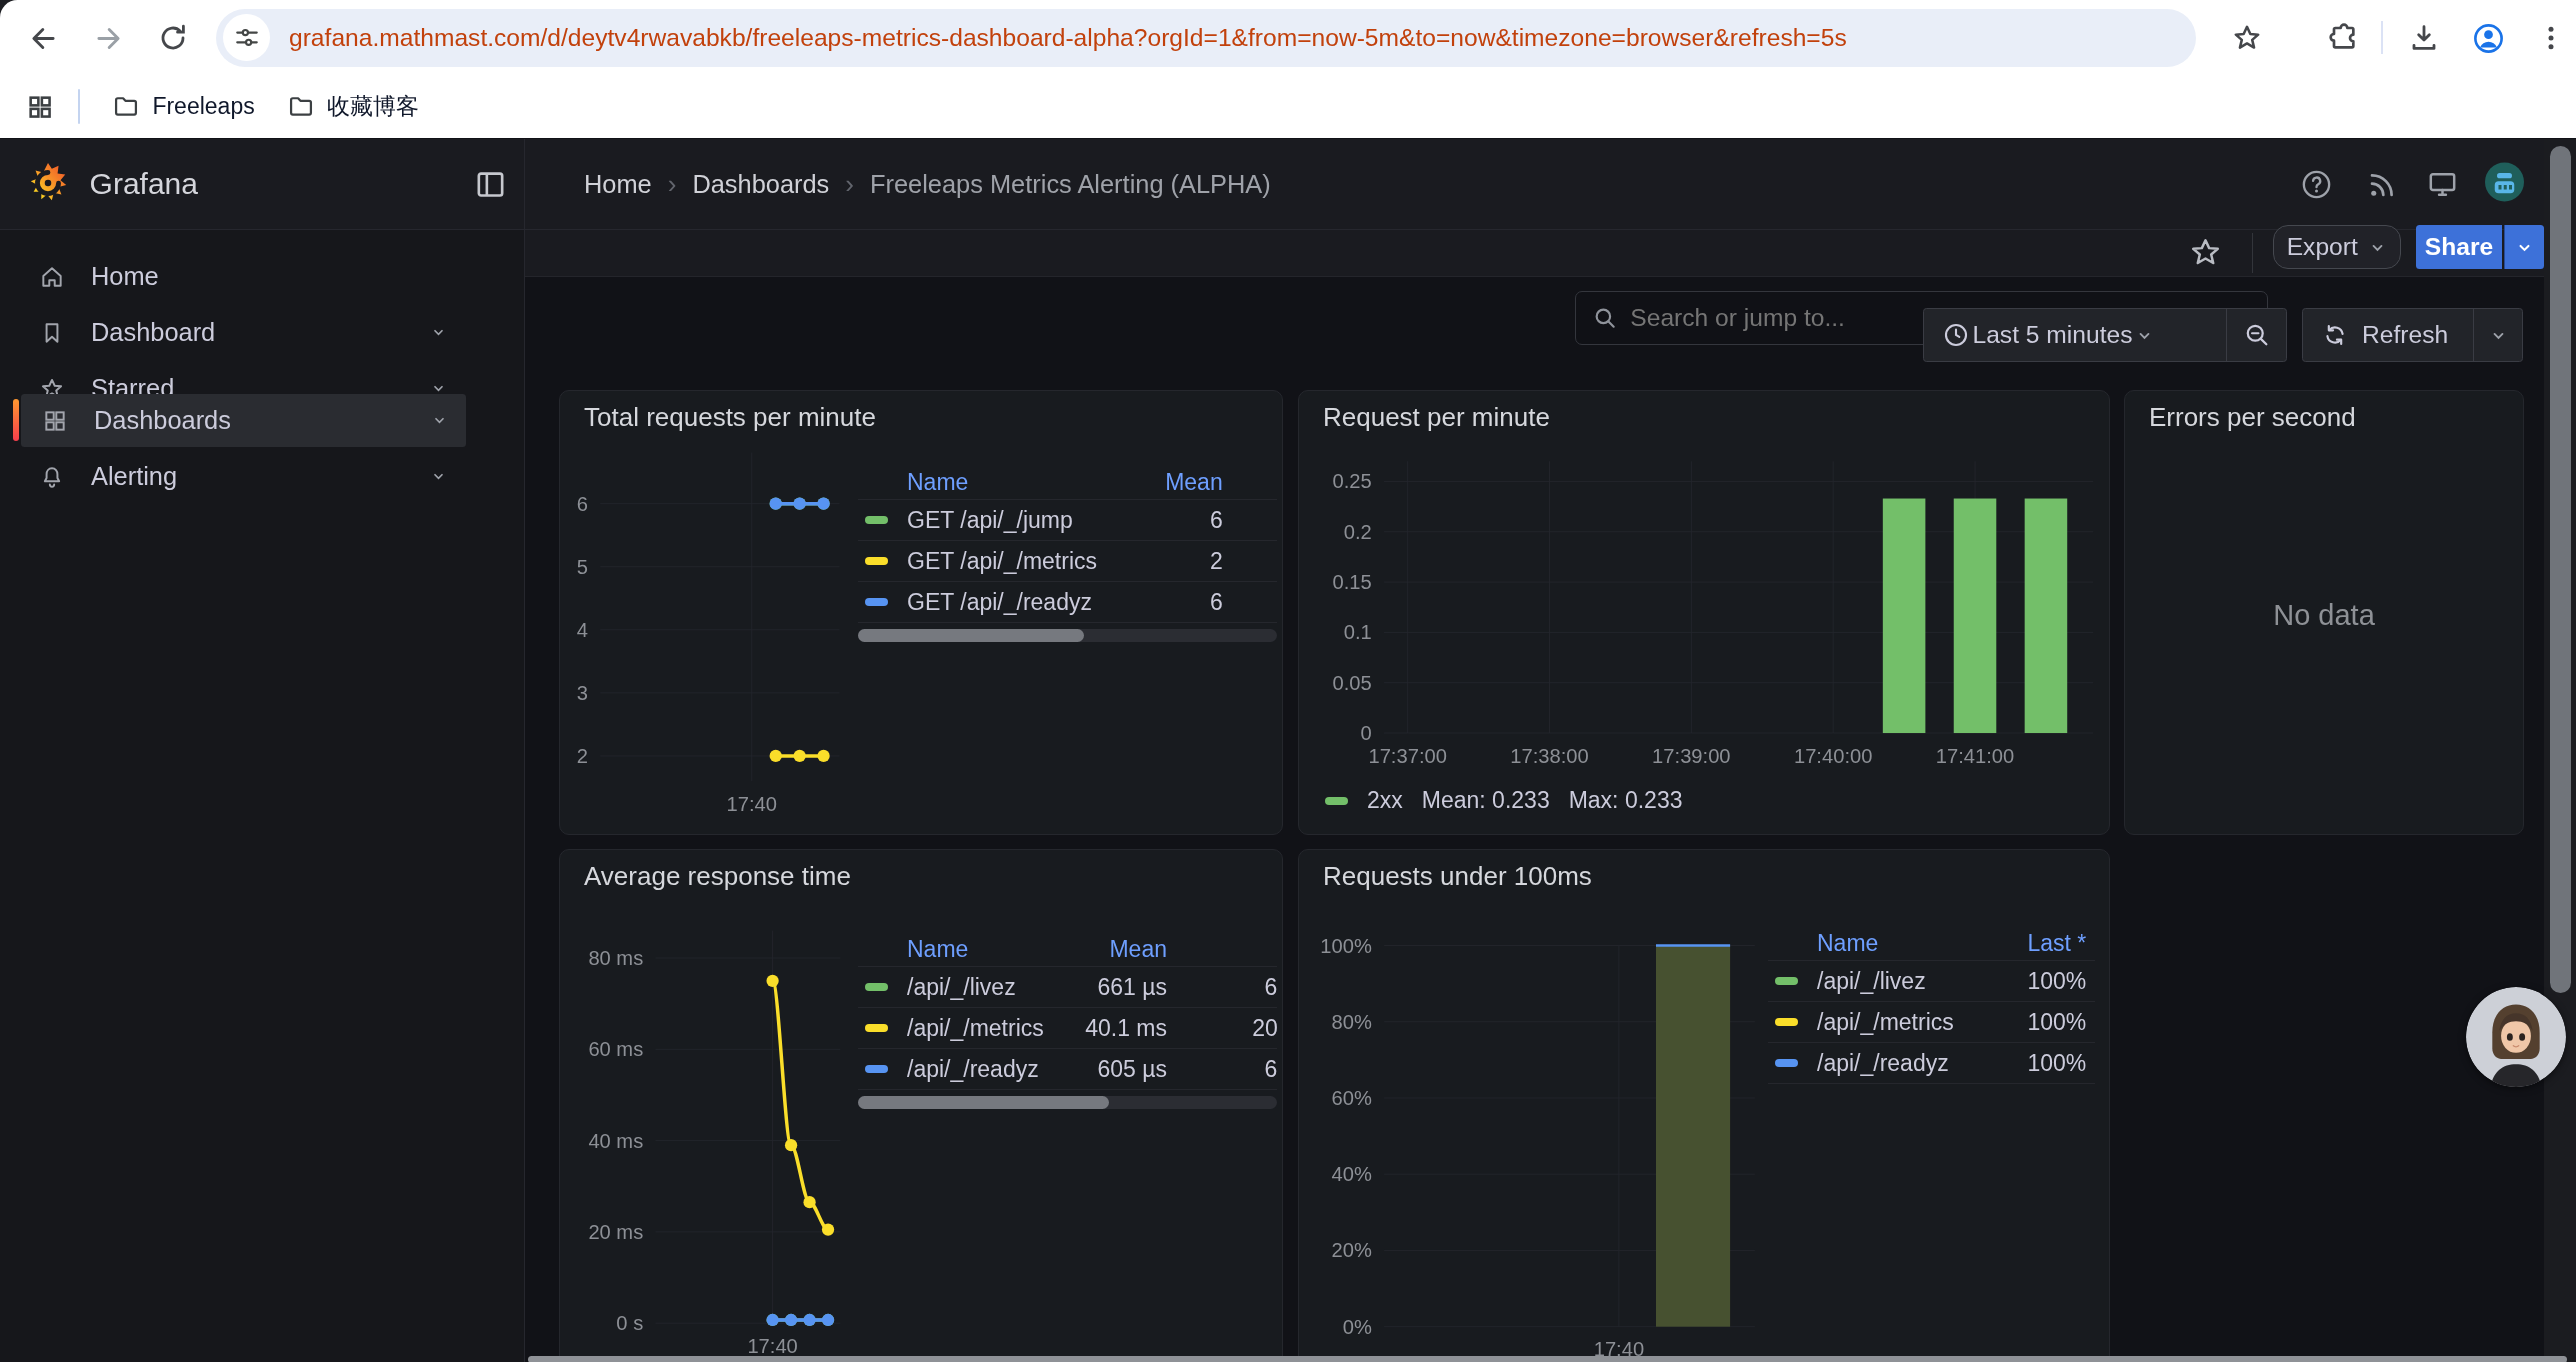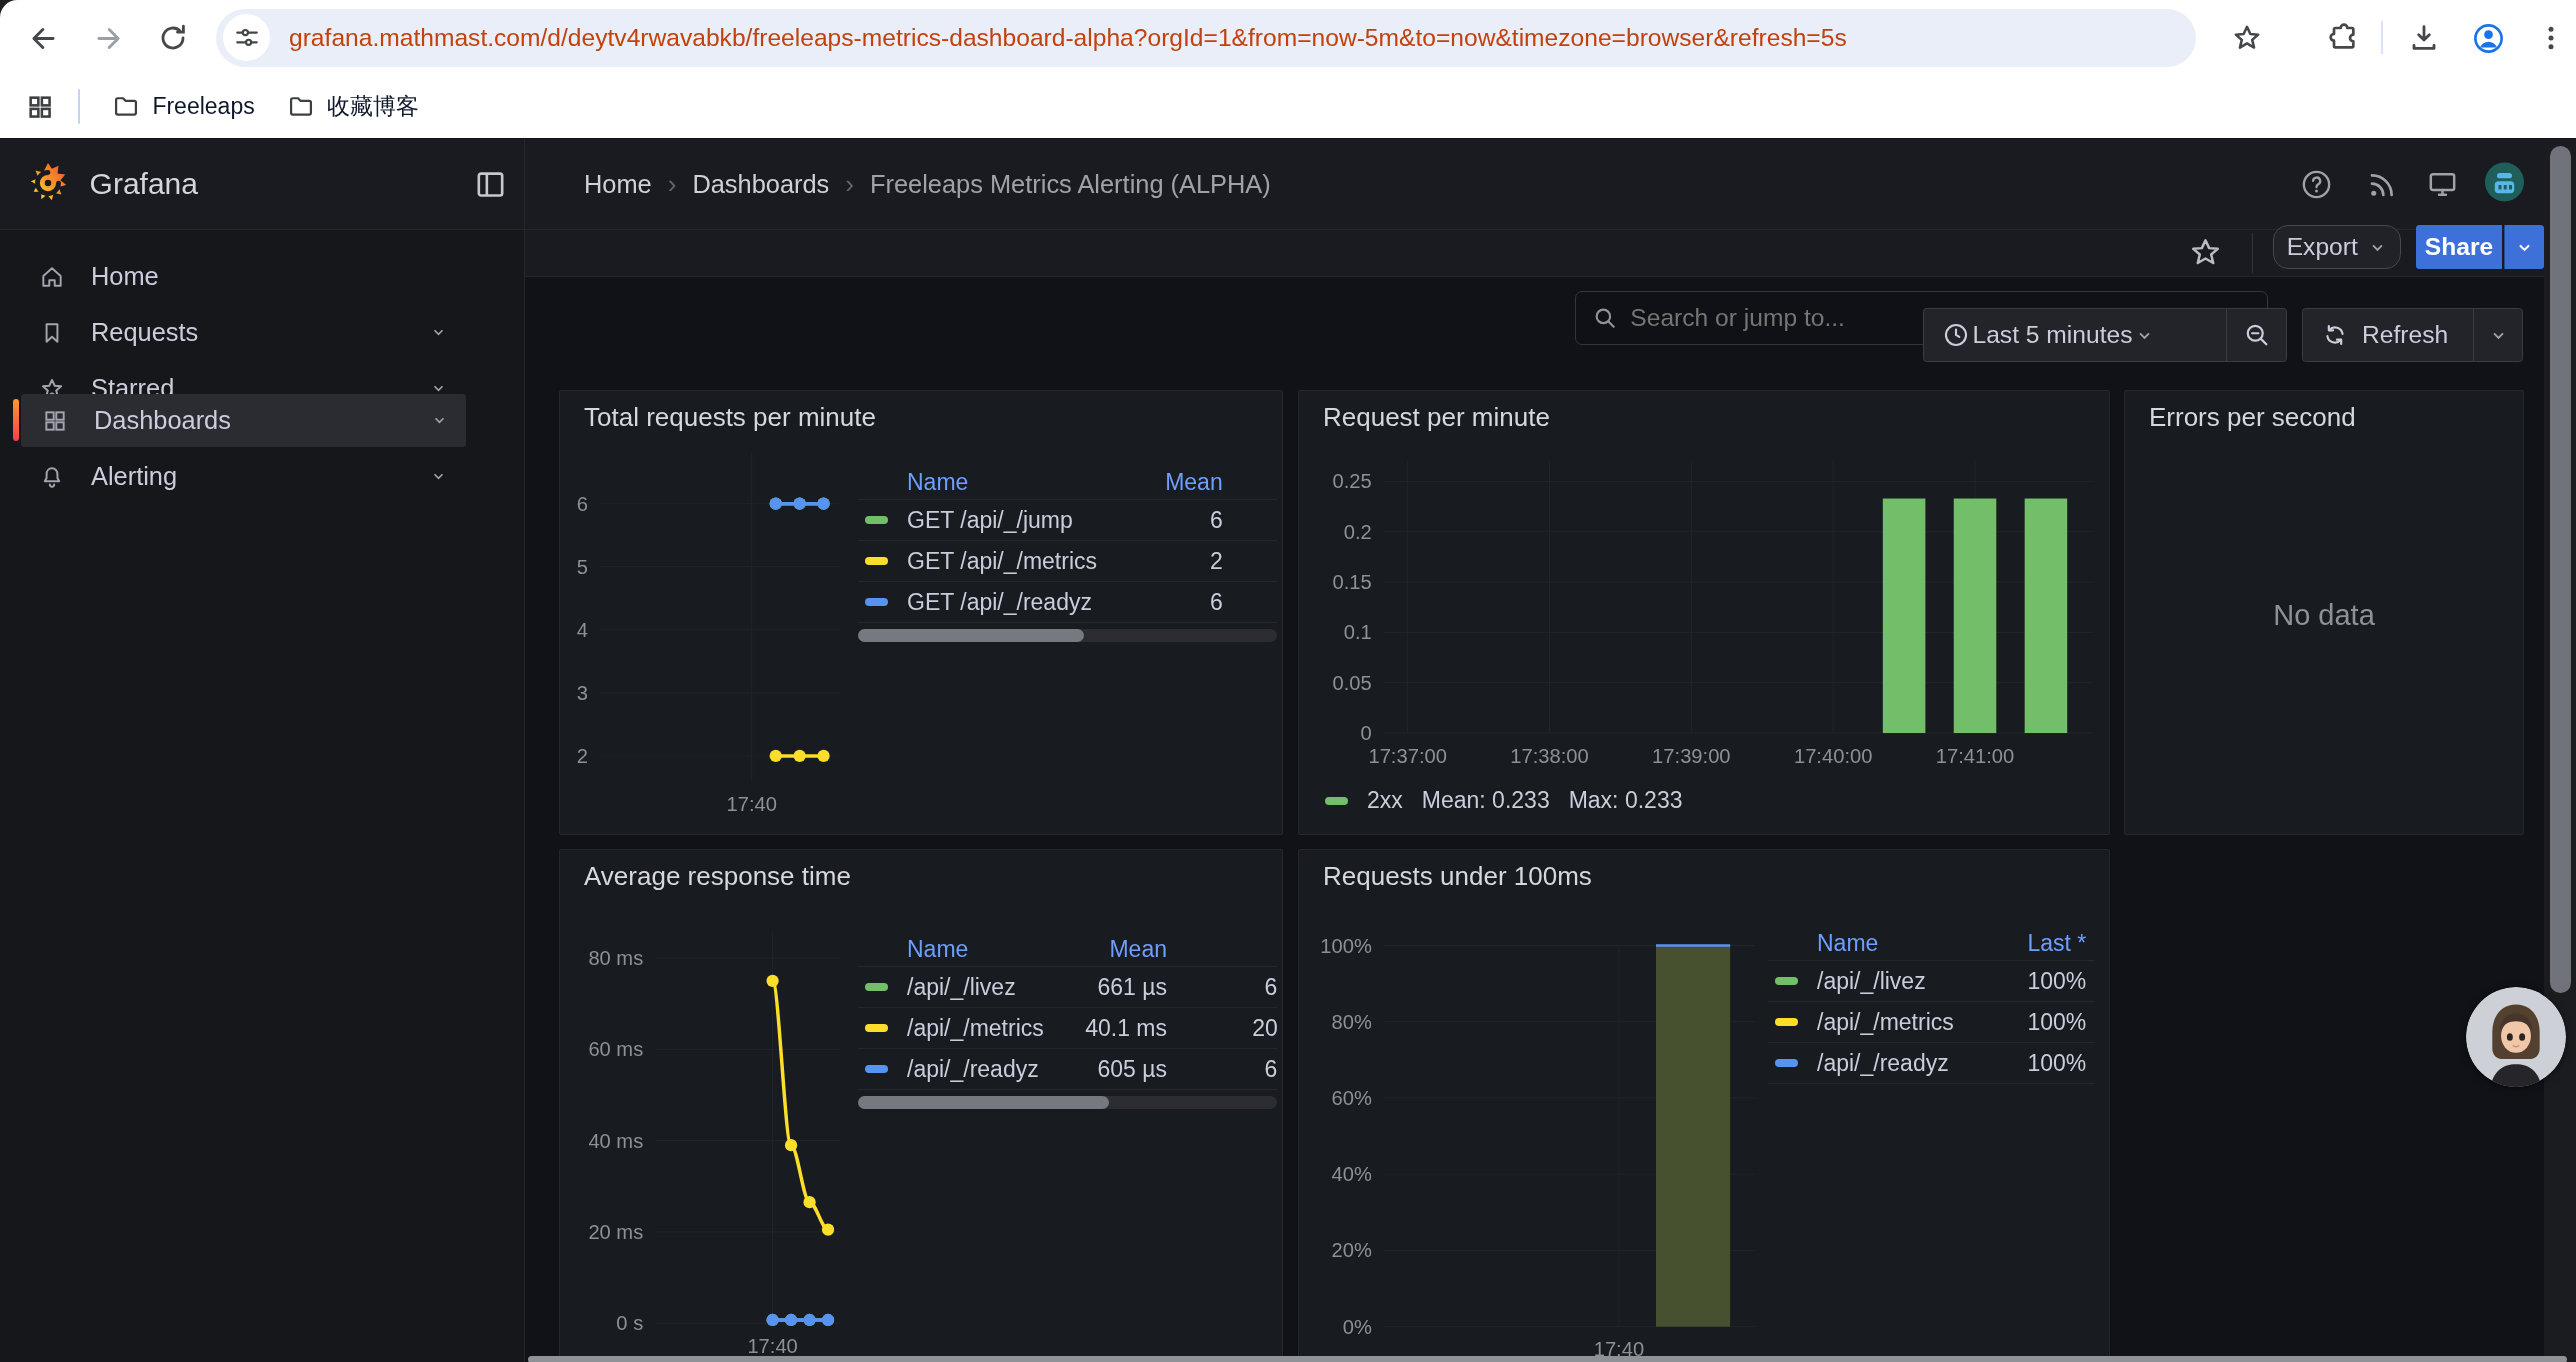--- a/index.html
+++ b/index.html
@@ -54,21 +54,21 @@
   
   .tbtn { position:absolute; top:308px; height:54px; background:#222429; border:0.9px solid #3a3c44; border-radius:3.5px; display:flex; align-items:center; color:#ccccdc; font-size:24.6px; font-weight:500; }
   #time-range-btn { left:1923px; width:364px; }
   #time-range-btn .seg1 { display:flex; align-items:center; gap:3px; padding:0 17.5px; height:100%; flex:1; }
   #zoom-out-seg { border-left:0.9px solid #3a3c44; width:60px; height:100%; display:flex; align-items:center; justify-content:center; }
   #refresh-btn { left:2302px; width:221px; }
   #refresh-btn .seg1 { display:flex; align-items:center; gap:14px; padding:0 19px; height:100%; flex:1; }
   #refresh-chev { border-left:0.9px solid #3a3c44; width:49px; height:100%; display:flex; align-items:center; justify-content:center; }
 
   
-  .panel { position:absolute; background:#181b1f; border:0.9px solid #25272d; border-radius:2px;padding-left:26px; }
+  .panel { position:absolute; background:#181b1f; border:0.9px solid #25272d; border-radius:10px;padding-left:26px; }
   .ptitle { position:absolute; left:24px; top:11.4px; font-size:26px; font-weight:500; color:#d6d8dd; }
   .chart { position:absolute; left:0; top:0; }
   .tick { font-size:23px; fill:#8d9096; font-family:"Liberation Sans",sans-serif; }
   .nodata { position:absolute; left:0; right:0; top:47%; text-align:center; font-size:29px; color:#8e9196; }
 
   
   .ltable { position:absolute; left:298px; right:5.3px; top:74px; overflow:hidden; }
   .trow { display:flex; align-items:center; height:41px; border-bottom:0.9px solid #25272d; min-width:100%; }
   .trow.thead { height:35px; border-bottom:0.9px solid #25272d; }
   .thead .tcell { color:#6e9fff; font-weight:500; }
@@ -263,21 +263,21 @@
   <div class="side-item" style="top:20px">
     <svg class="s-icon" viewBox="0 0 24 24" fill="none" stroke="currentColor" stroke-width="1.8" stroke-linejoin="round">
         <path d="M4 11 12 4l8 7v9h-5.5v-5h-5v5H4z"></path>
       </svg>
     <span class="s-label">Home</span>
   </div>
   <div class="side-item" style="top:76px">
     <svg class="s-icon" viewBox="0 0 24 24" fill="none" stroke="currentColor" stroke-width="1.8" stroke-linejoin="round">
         <path d="M7 4h10v16l-5-4.5L7 20z"></path>
       </svg>
-    <span class="s-label">Requests</span>
+    <span class="s-label">Dashboard</span>
     <svg class="s-chev" viewBox="0 0 24 24" fill="none" stroke="currentColor" stroke-width="2" stroke-linecap="round">
         <path d="M8 10l4 4 4-4"></path>
       </svg>
   </div>
   <div class="side-item" style="top:132px">
     <svg class="s-icon" viewBox="0 0 24 24" fill="none" stroke="currentColor" stroke-width="1.8" stroke-linejoin="round">
         <path d="M12 3.6 14.5 9l5.9.5-4.5 3.9 1.4 5.8L12 16.1l-5.3 3.1 1.4-5.8L3.6 9.5 9.5 9z"></path>
       </svg>
     <span class="s-label">Starred</span>
     <svg class="s-chev" viewBox="0 0 24 24" fill="none" stroke="currentColor" stroke-width="2" stroke-linecap="round">

